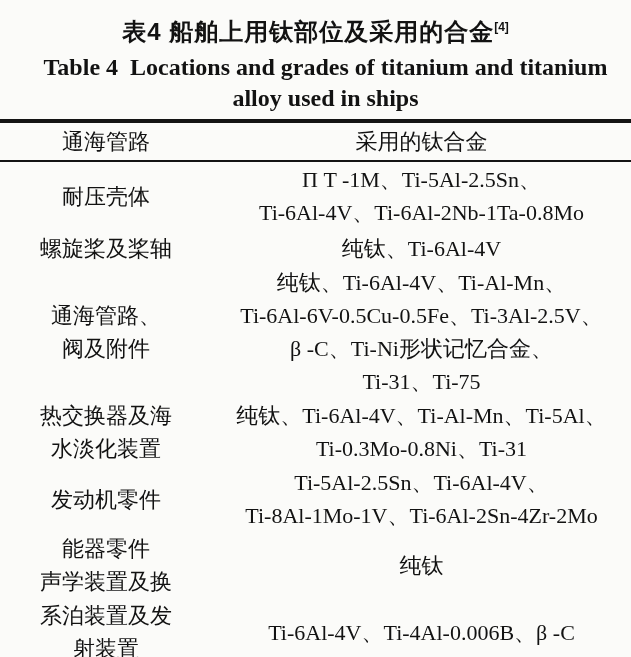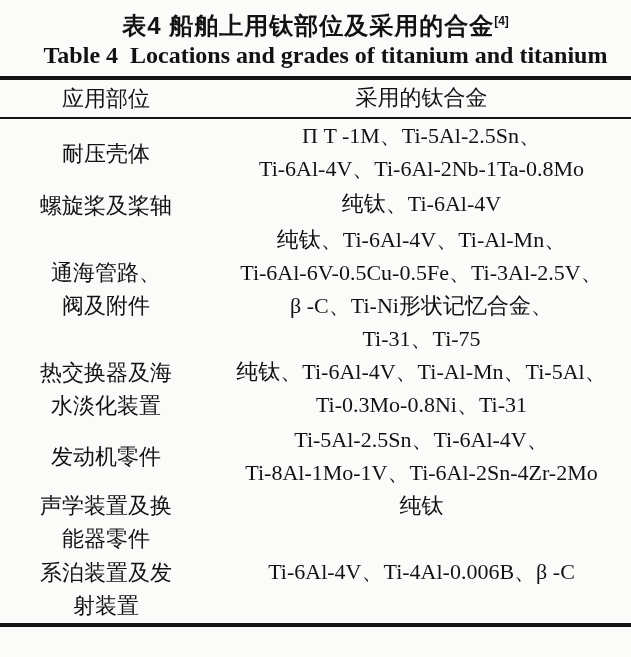--- a/index.html
+++ b/index.html
@@ -11,21 +11,21 @@
     font-family: "Liberation Serif", serif;
     overflow: hidden;
     position: relative;
     box-sizing: border-box;
   }
   .title-zh {
     text-align: center;
     font-family: "Liberation Sans", sans-serif;
     font-weight: bold;
     font-size: 24px;
-    line-height: 28px;
+    line-height: 40px;
     padding-top: 7px;
     letter-spacing: 1px;
   }
   .title-zh sup {
     font-size: 12px;
     letter-spacing: 0;
     vertical-align: 9px;
   }
   .title-en {
     text-align: center;
@@ -45,47 +45,49 @@
     width: 212px;
     display: flex;
     flex-direction: column;
     justify-content: center;
     align-items: center;
   }
   .cell-right {
     flex: 1;
     display: flex;
     flex-direction: column;
+    justify-content: center;
     align-items: center;
   }
   .line {
     display: block;
     font-size: 22px;
     line-height: 33px;
     white-space: nowrap;
   }
   .cn { font-size: 22px; }
   .hdr .line { font-size: 22px; line-height: 36px; }
 </style>
 </head>
 <body>
 
 <div class="page">
 
   <div class="title-zh"><span>表4 船舶上用钛部位及采用的合金</span><sup>[4]</sup></div>
 
   <div class="title-en">Table 4  Locations and grades of titanium and titanium</div>
+  <div class="title-en">alloy used in ships</div>
 
   <div class="tbl">
 
     <div class="rule thick"></div>
 
     <div class="row hdr" style="min-height:37px">
       <div class="cell-left">
-        <span class="line cn">应用部位</span>
+        <span class="line cn">通海管路</span>
       </div>
       <div class="cell-right">
         <span class="line cn">采用的钛合金</span>
       </div>
     </div>
 
     <div class="rule thin"></div>
 
     <div class="row" style="min-height:68px">
       <div class="cell-left">
@@ -135,22 +137,22 @@
         <span class="line cn">发动机零件</span>
       </div>
       <div class="cell-right">
         <span class="line">Ti-5Al-2.5Sn、Ti-6Al-4V、</span>
         <span class="line">Ti-8Al-1Mo-1V、Ti-6Al-2Sn-4Zr-2Mo</span>
       </div>
     </div>
 
     <div class="row" style="min-height:62px">
       <div class="cell-left">
+        <span class="line cn">能器零件</span>
         <span class="line cn">声学装置及换</span>
-        <span class="line cn">能器零件</span>
       </div>
       <div class="cell-right">
         <span class="line cn">纯钛</span>
       </div>
     </div>
 
     <div class="row" style="min-height:68px">
       <div class="cell-left">
         <span class="line cn">系泊装置及发</span>
         <span class="line cn">射装置</span>

